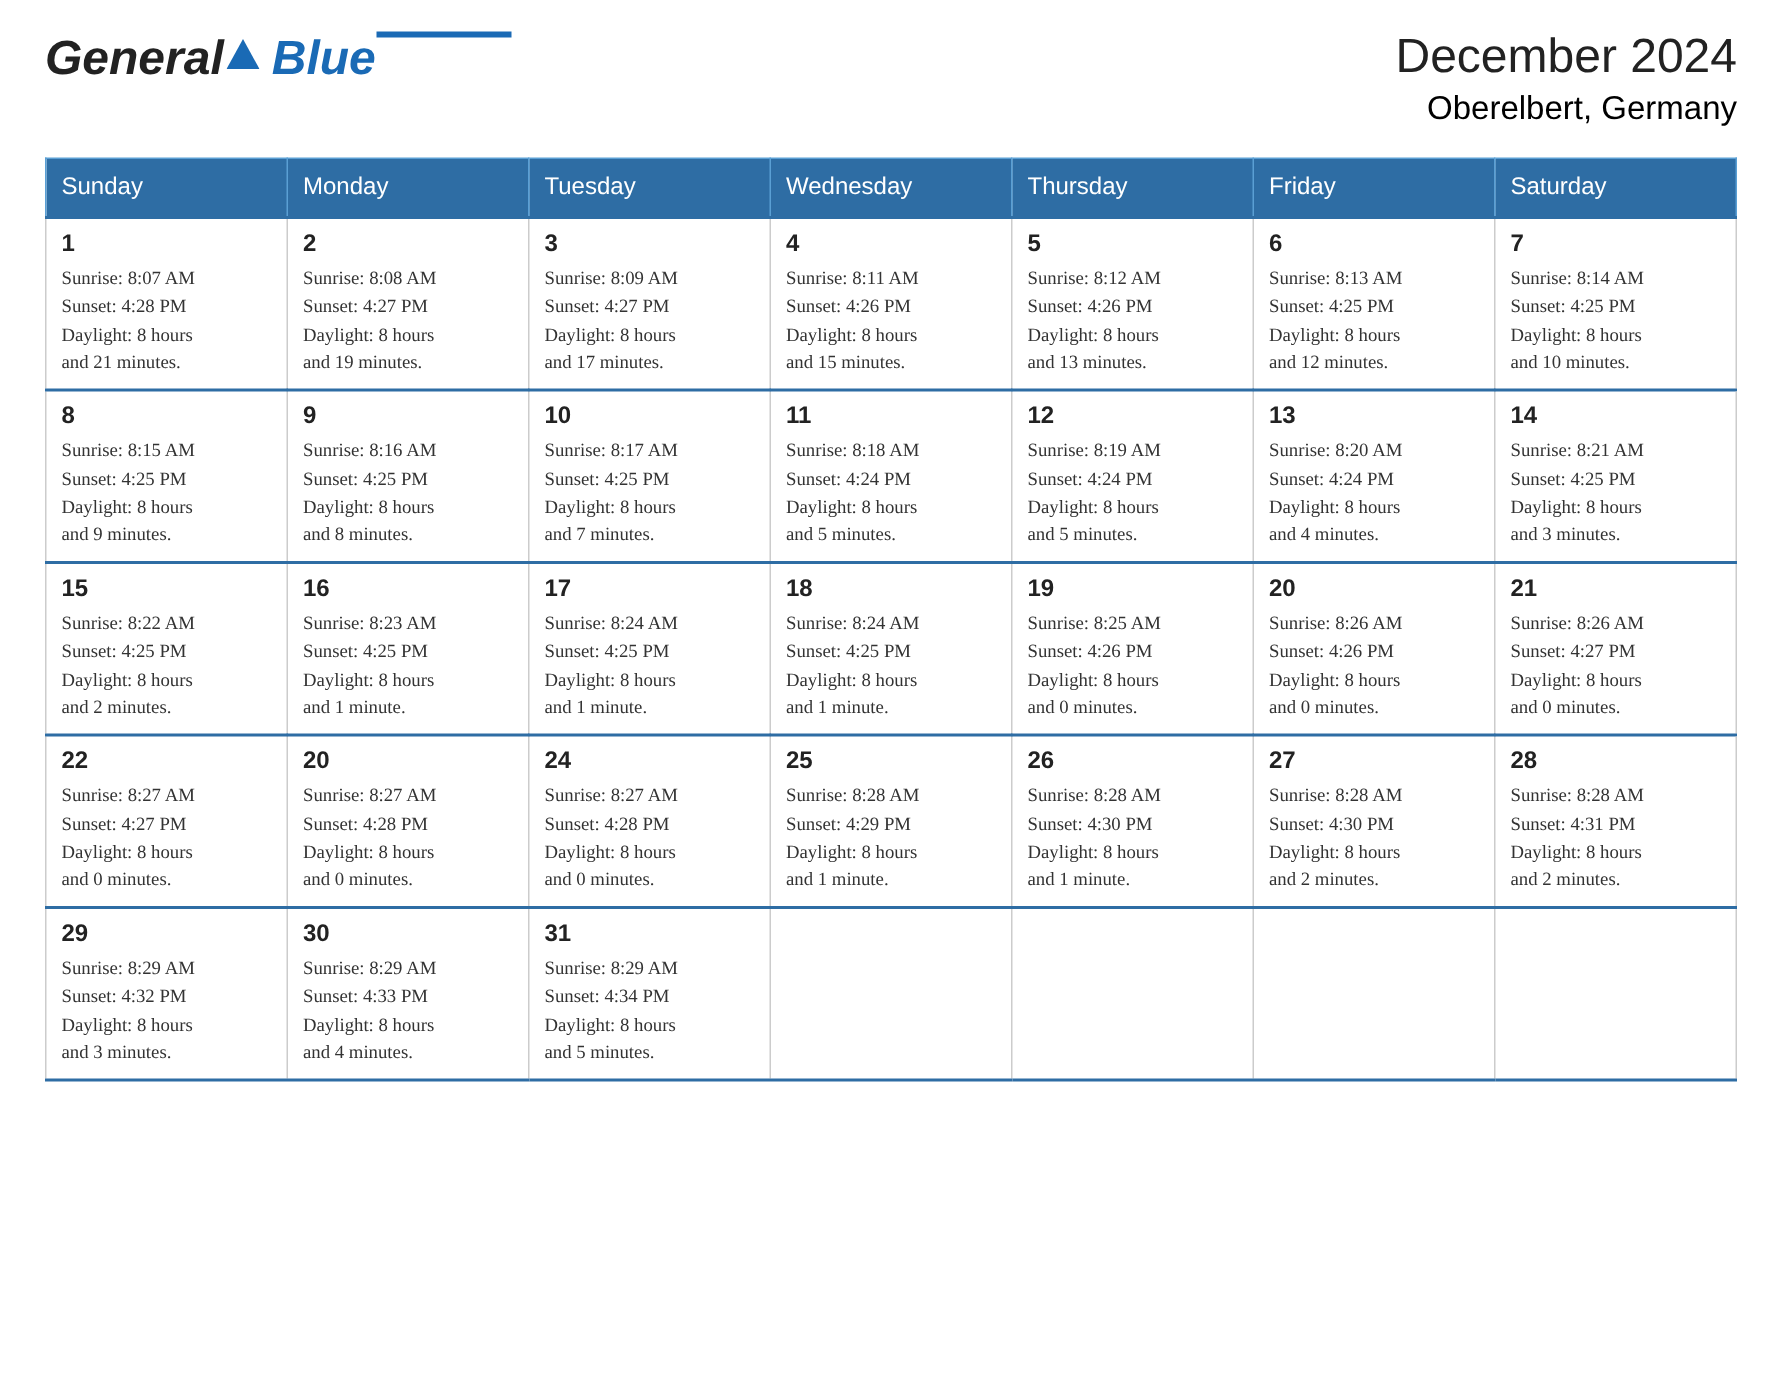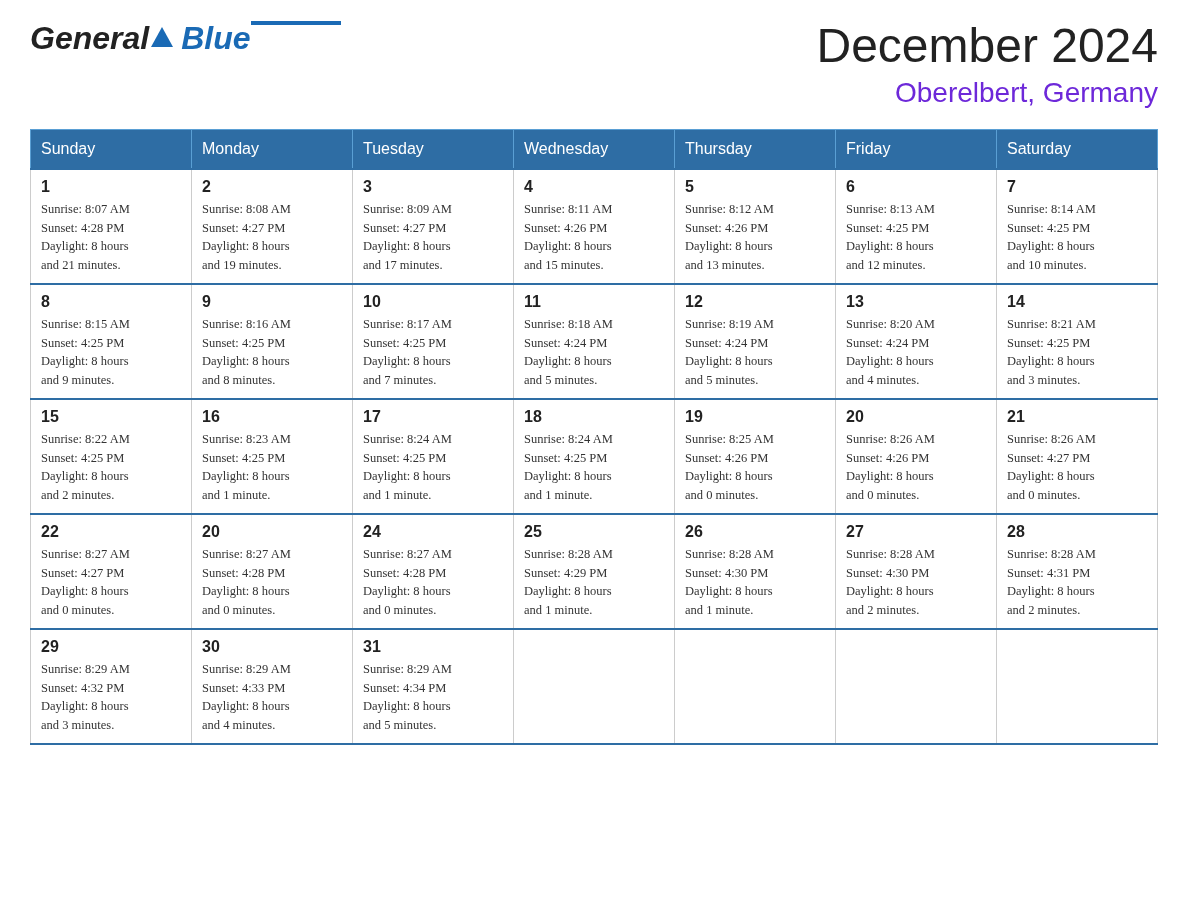--- a/index.html
+++ b/index.html
@@ -18,28 +18,28 @@
     }
     .logo {
       display: flex;
       flex-direction: row;
       align-items: flex-start;
     }
     .title-block {
       text-align: right;
     }
     .month-title {
-      font-size: 48px;
+      font-size: 32px;
       font-weight: normal;
       color: #222;
       line-height: 1.1;
     }
     .location {
-      font-size: 28px;
-      color: #6d28d9;
+      font-size: 22px;
+      color: #000000;
       margin-top: 4px;
     }
     table {
       width: 100%;
       border-collapse: collapse;
       margin-top: 10px;
       border-radius: 30px;
     }
     thead tr {
       background: #2e6da4;

